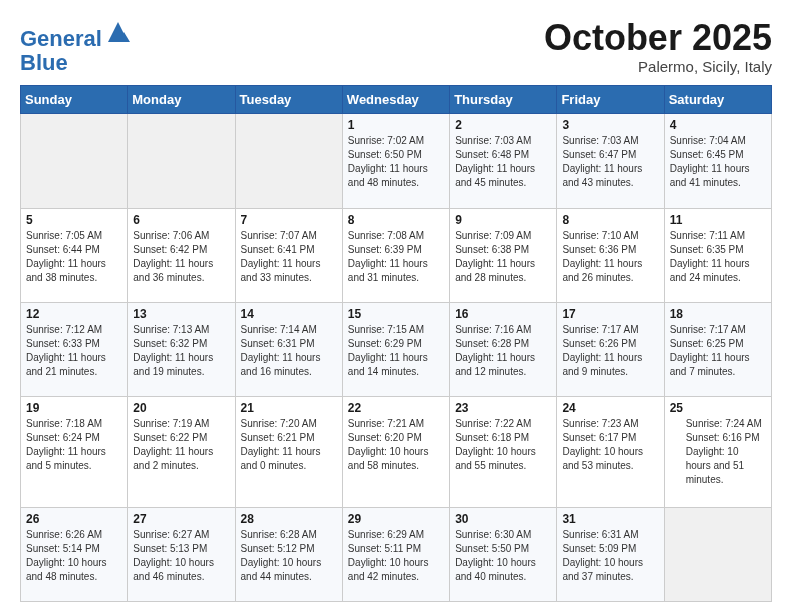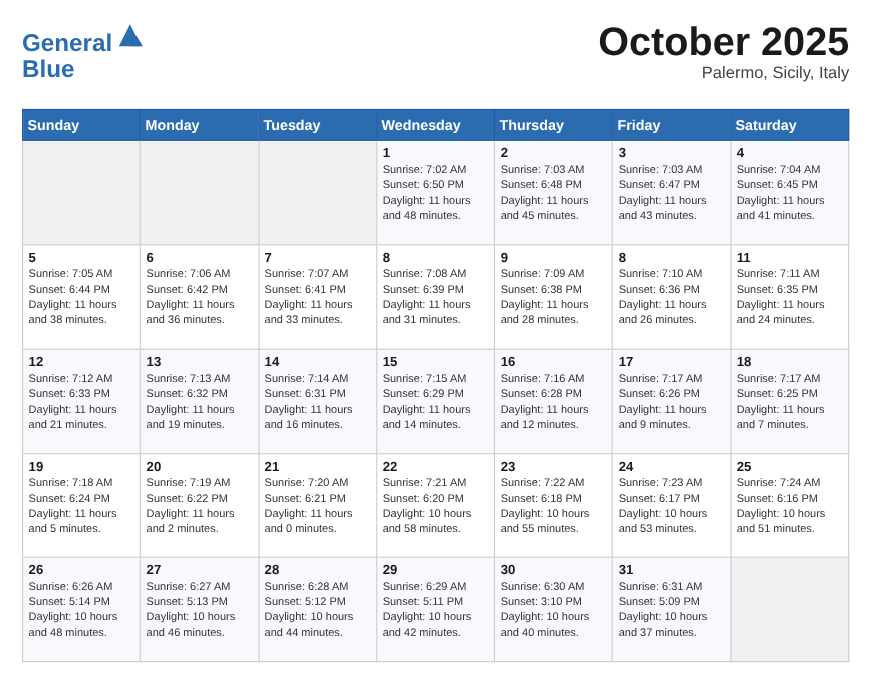--- a/index.html
+++ b/index.html
@@ -14,21 +14,21 @@
       width: 792px;
       height: 612px;
       padding: 18px 20px 10px 20px;
       display: flex;
       flex-direction: column;
     }
     .header {
       display: flex;
       justify-content: space-between;
       align-items: flex-start;
-      margin-bottom: 24px;
+      margin-bottom: 10px;
     }
     .logo {
       display: flex;
       align-items: center;
     }
     .logo-text {
       font-size: 22px;
       font-weight: bold;
       color: #1a1a1a;
       line-height: 1.1;
@@ -285,21 +285,21 @@
 Daylight: 10 hours and 55 minutes.</div>
           </td>
           <td>
             <span class="day-num">24</span>
             <div class="day-info" style="white-space: pre-line;">Sunrise: 7:23 AM
 Sunset: 6:17 PM
 Daylight: 10 hours and 53 minutes.</div>
           </td>
           <td>
             <span class="day-num">25</span>
-            <div class="day-info" style="white-space: pre-line;">Sunrise: 7:24 AM
+            <div class="day-info" style="white-space: pre-line; margin-left: 16px;">Sunrise: 7:24 AM
 Sunset: 6:16 PM
 Daylight: 10 hours and 51 minutes.</div>
           </td>
         </tr>
         <tr>
           <td>
             <span class="day-num">26</span>
             <div class="day-info" style="white-space: pre-line;">Sunrise: 6:26 AM
 Sunset: 5:14 PM
 Daylight: 10 hours and 48 minutes.</div>
@@ -318,21 +318,21 @@
           </td>
           <td>
             <span class="day-num">29</span>
             <div class="day-info" style="white-space: pre-line;">Sunrise: 6:29 AM
 Sunset: 5:11 PM
 Daylight: 10 hours and 42 minutes.</div>
           </td>
           <td>
             <span class="day-num">30</span>
             <div class="day-info" style="white-space: pre-line;">Sunrise: 6:30 AM
-Sunset: 3:10 PM
+Sunset: 5:50 PM
 Daylight: 10 hours and 40 minutes.</div>
           </td>
           <td>
             <span class="day-num">31</span>
             <div class="day-info" style="white-space: pre-line;">Sunrise: 6:31 AM
 Sunset: 5:09 PM
 Daylight: 10 hours and 37 minutes.</div>
           </td>
           <td class="empty-cell"></td>
         </tr>

